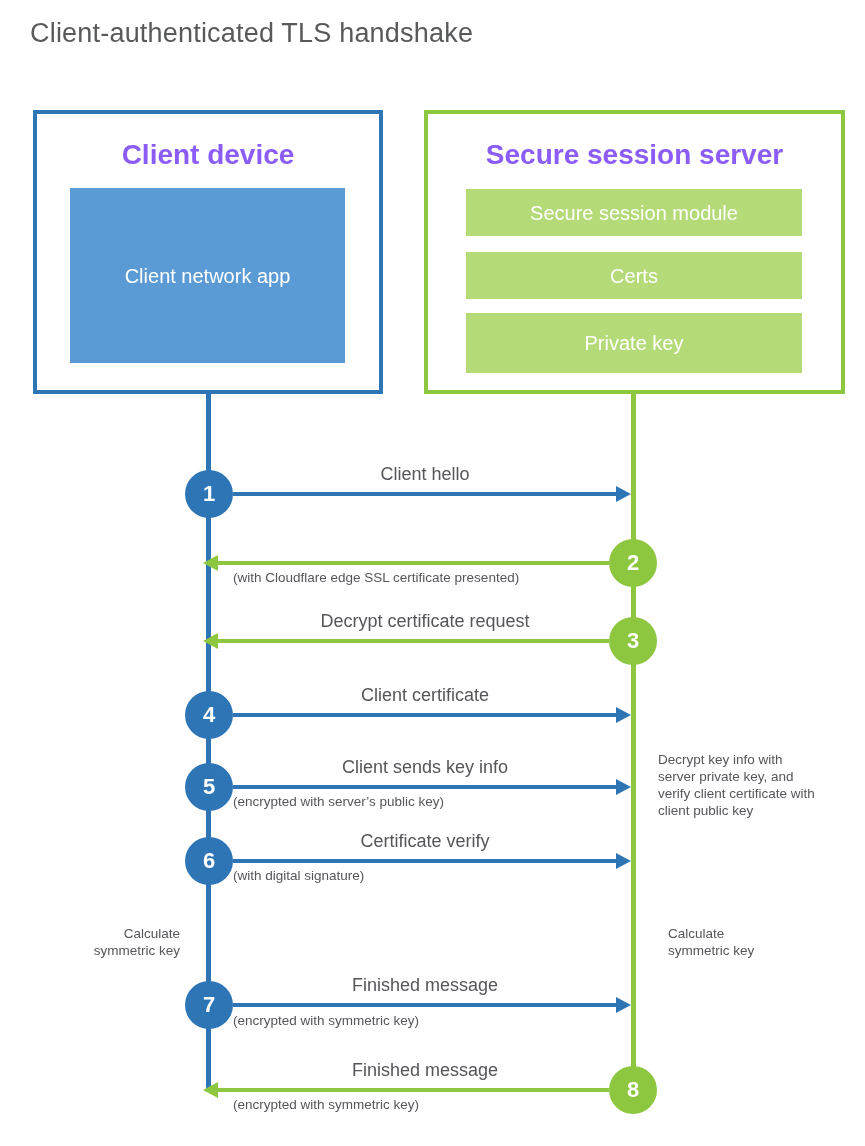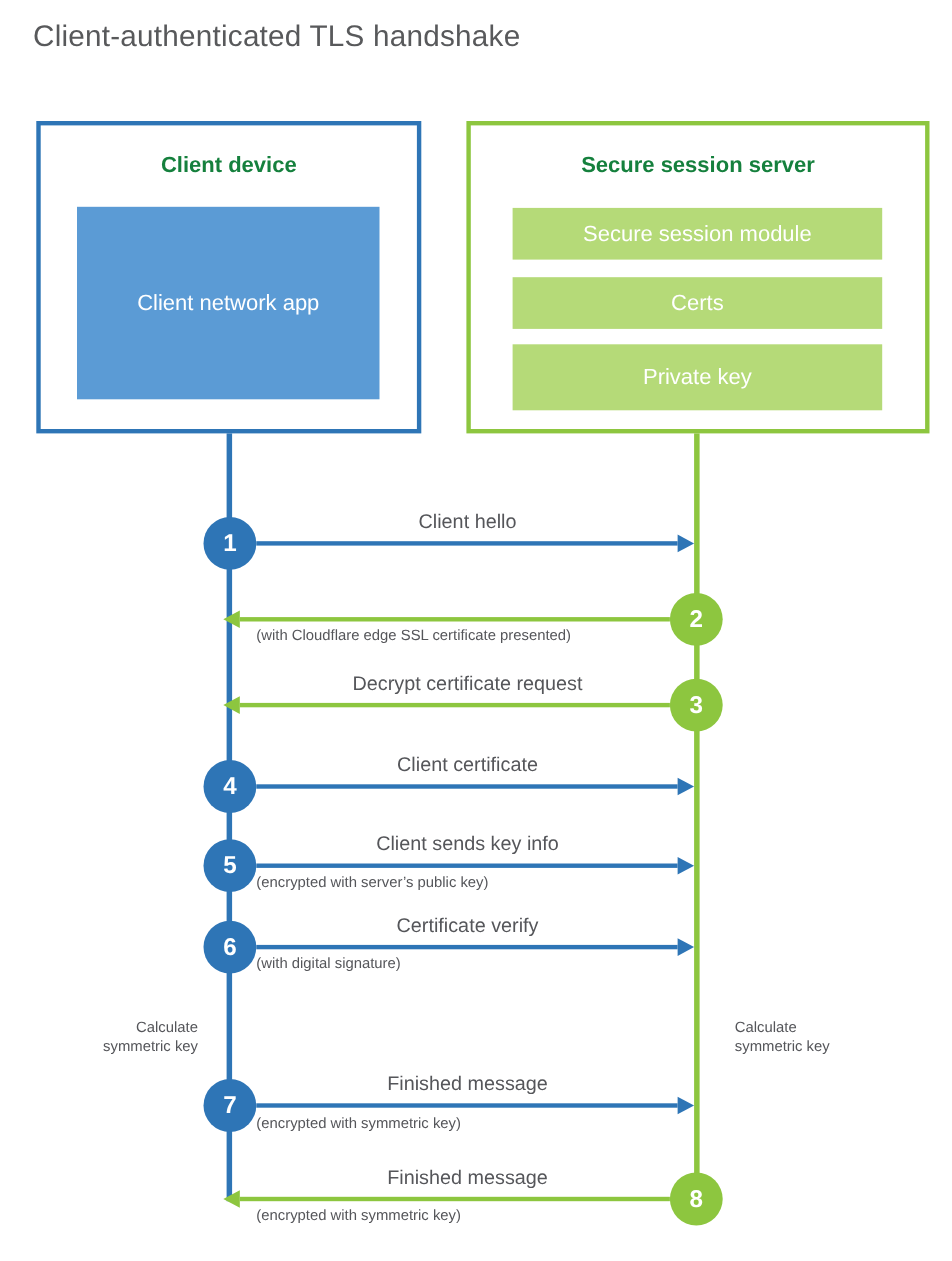--- a/index.html
+++ b/index.html
@@ -5,21 +5,21 @@
   html,body{margin:0;padding:0;background:#fff;}
   .canvas{position:relative;width:865px;height:1146px;background:#ffffff;
           font-family:"Liberation Sans",sans-serif;overflow:hidden;}
   .page-title{position:absolute;left:30px;top:18px;font-size:27px;font-weight:300;
               color:#58595b;letter-spacing:.2px;}
   
   .actor-box{position:absolute;background:#fff;}
   .actor-box.blue{border:4px solid #2e75b6;}
   .actor-box.green{border:4px solid #8dc63f;}
   .actor-title{position:absolute;left:0;top:25px;width:100%;text-align:center;
-               font-size:20px;font-weight:bold;color:#15803d;}
+               font-size:28px;font-weight:bold;color:#8b5cf6;}
   .fill-rect{position:absolute;display:flex;align-items:center;justify-content:center;
              text-align:center;color:#fff;font-size:20px;line-height:28px;}
   .fill-rect.blue{background:#5b9bd5;}
   .fill-rect.green{background:#b5da78;}
   
   .vline{position:absolute;width:5px;z-index:1;}
   .vline.blue{background:#2e75b6;}
   .vline.green{background:#8dc63f;}
   
   .circle{position:absolute;width:48px;height:48px;border-radius:50%;z-index:3;
@@ -95,20 +95,21 @@
 
   <div class="msg" style="top:831px;">Certificate verify</div>
   <div class="hline blue" style="left:233px;top:859px;width:383px;"></div>
   <div class="ahead right" style="left:616px;top:853px;"></div>
   <div class="sub" style="top:868px;">(with digital signature)</div>
   <div class="circle blue" style="left:185px;top:837px;">6</div>
 
   <div class="note" style="left:60px;top:925px;width:120px;text-align:right;">Calculate symmetric key</div>
   <div class="note" style="left:668px;top:925px;width:100px;text-align:left;">Calculate symmetric key</div>
 
+  <div class="note" style="left:658px;top:751px;width:160px;">Decrypt key info with server private key, and verify client certificate with client public key</div>
 
   <div class="msg" style="top:975px;">Finished message</div>
   <div class="hline blue" style="left:233px;top:1003px;width:383px;"></div>
   <div class="ahead right" style="left:616px;top:997px;"></div>
   <div class="sub" style="top:1013px;">(encrypted with symmetric key)</div>
   <div class="circle blue" style="left:185px;top:981px;">7</div>
 
   <div class="msg" style="top:1060px;">Finished message</div>
   <div class="hline green" style="left:218px;top:1088px;width:391px;"></div>
   <div class="ahead left" style="left:203px;top:1082px;"></div>

